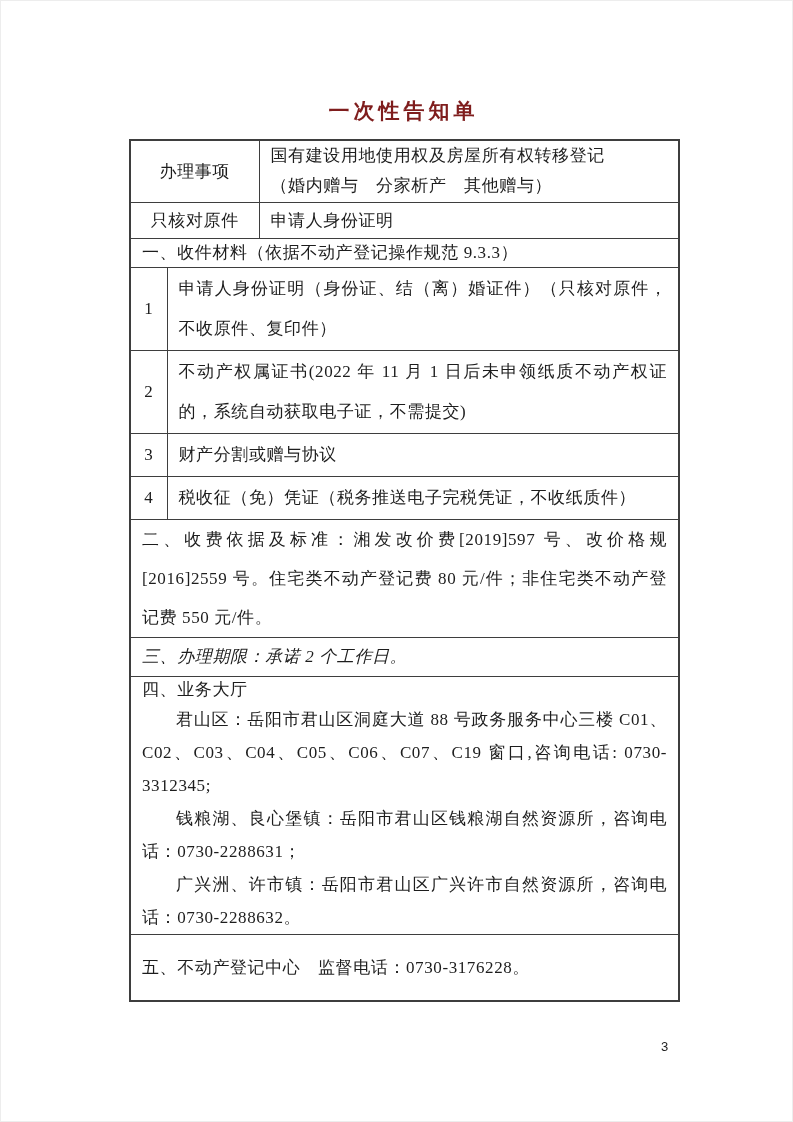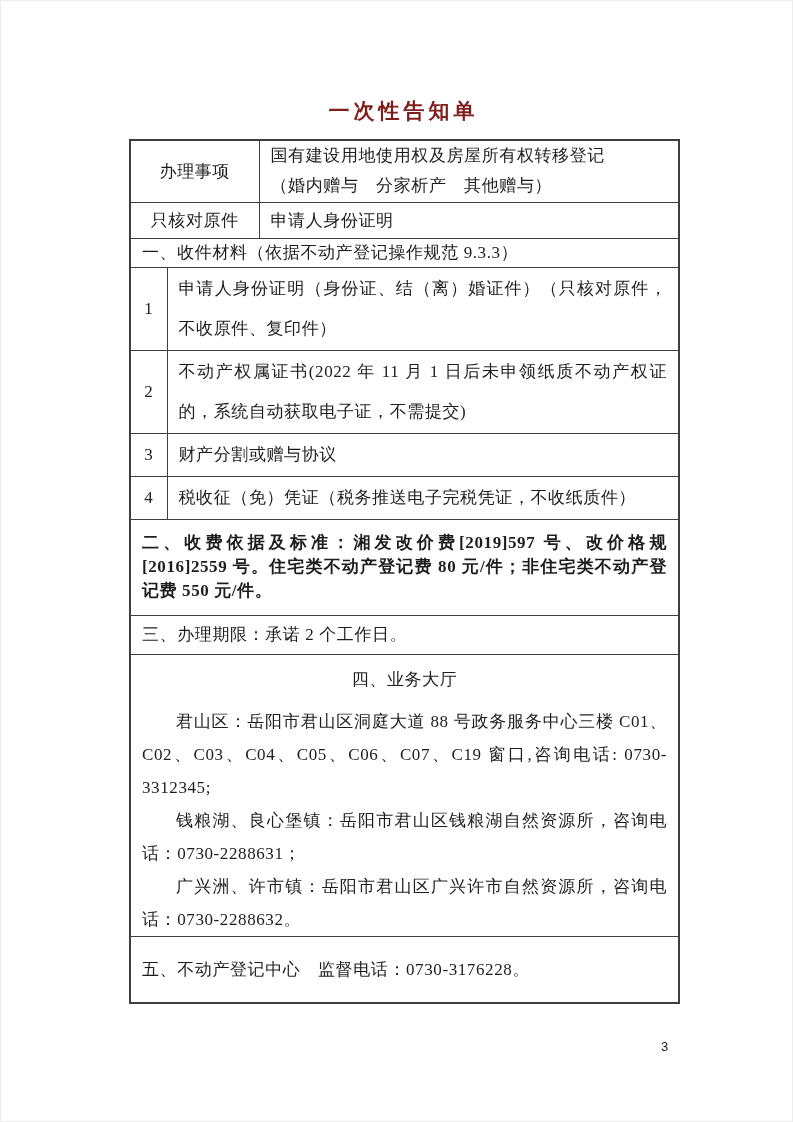--- a/index.html
+++ b/index.html
@@ -66,34 +66,32 @@
     padding-top: 1px;
     padding-bottom: 1px;
   }
   .it1 td { height: 66px; }
   .it2 td { height: 62px; }
   .it3 td { height: 27px; }
   .it4 td { height: 35px; }
   .sec2-row td {
     height: 96px;
     text-align: justify;
-    line-height: 24px;
-    font-weight: bold;
+    line-height: 39px;
   }
-  .sec3-row td { height: 39px; }
+  .sec3-row td { height: 39px; font-style: italic; }
   .sec4-row td {
     height: 187px;
     vertical-align: top;
     padding-top: 3px;
     padding-bottom: 3px;
   }
   .sec4-row .s4-heading {
     line-height: 26.5px;
-    margin: 12px;
-    text-align: center;
+    margin: 0;
   }
   .sec4-row p.para {
     margin: 0;
     text-indent: 2em;
     text-align: justify;
     line-height: 33px;
   }
   .sec5-row td { height: 66px; }
   .page-number {
     position: absolute;

